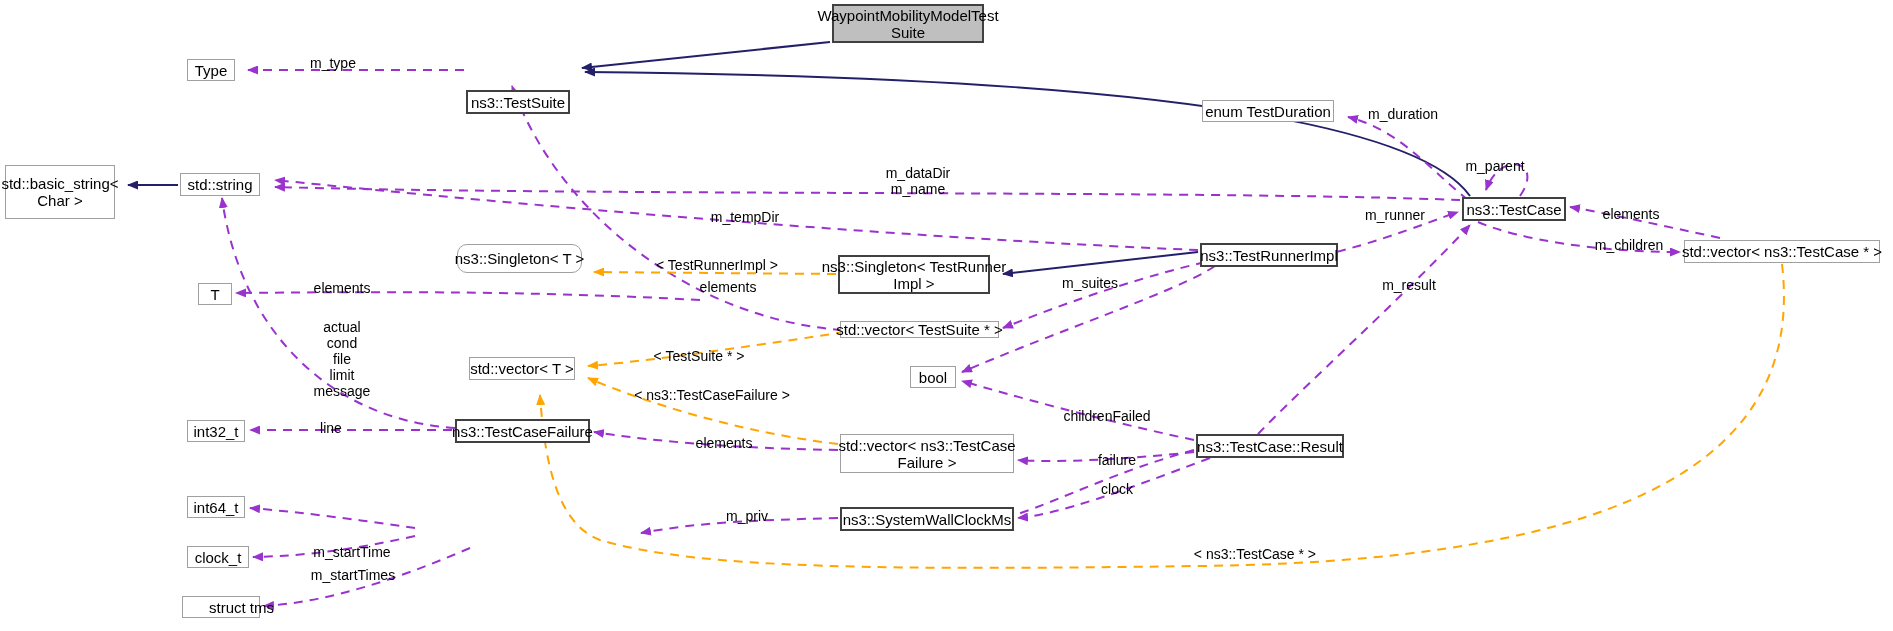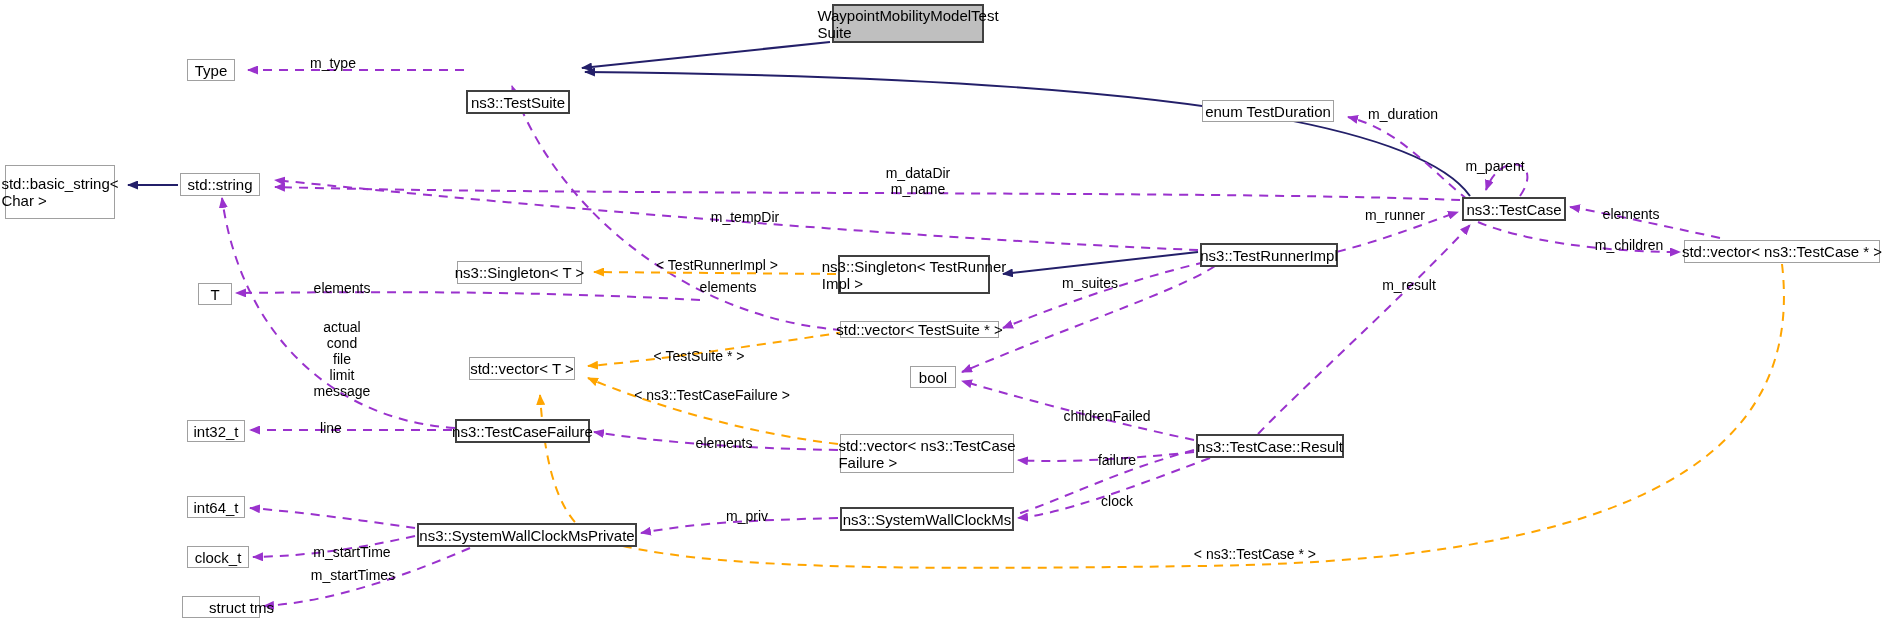--- a/index.html
+++ b/index.html
@@ -22,21 +22,21 @@
     width: 1893px;
     height: 631px;
     pointer-events: none;
   }
   .node {
     position: absolute;
     box-sizing: border-box;
     display: flex;
     align-items: center;
     justify-content: center;
-    text-align: left;
+    text-align: center;
     background: #ffffff;
     border: 1px solid #a0a0a0;
     color: #000000;
     font-size: 15px;
     line-height: 17px;
     white-space: pre;
     padding: 0 6px;
   }
   .node.thick {
     border: 2px solid #404040;
@@ -158,21 +158,21 @@
 
   <div class="node" style="left:5px;top:165px;width:110px;height:54px;">std::basic_string&lt;
 Char &gt;</div>
 
   <div class="node" style="left:180px;top:173px;width:80px;height:23px;">std::string</div>
 
   <div class="node thick" style="left:1462px;top:197px;width:104px;height:24px;">ns3::TestCase</div>
 
   <div class="node" style="left:1684px;top:240px;width:196px;height:23px;">std::vector&lt; ns3::TestCase * &gt;</div>
 
-  <div class="node" style="left:457px;top:261px;width:125px;height:23px;">ns3::Singleton&lt; T &gt;</div>
+  <div class="node" style="left:457px;top:244px;width:125px;height:29px;border-radius:10px;">ns3::Singleton&lt; T &gt;</div>
 
   <div class="node thick" style="left:838px;top:255px;width:152px;height:39px;">ns3::Singleton&lt; TestRunner
 Impl &gt;</div>
 
   <div class="node thick" style="left:1200px;top:243px;width:138px;height:24px;">ns3::TestRunnerImpl</div>
 
   <div class="node" style="left:198px;top:283px;width:34px;height:22px;">T</div>
 
   <div class="node" style="left:840px;top:321px;width:159px;height:17px;">std::vector&lt; TestSuite * &gt;</div>
 
@@ -184,21 +184,20 @@
 
   <div class="node thick" style="left:455px;top:419px;width:135px;height:24px;">ns3::TestCaseFailure</div>
 
   <div class="node" style="left:840px;top:434px;width:174px;height:39px;">std::vector&lt; ns3::TestCase
 Failure &gt;</div>
 
   <div class="node thick" style="left:1196px;top:434px;width:148px;height:24px;">ns3::TestCase::Result</div>
 
   <div class="node" style="left:187px;top:496px;width:58px;height:22px;">int64_t</div>
 
-  <div class="node thick" style="left:417px;top:523px;width:220px;height:24px;">ns3::SystemWallClockMsPrivate</div>
 
   <div class="node thick" style="left:840px;top:507px;width:174px;height:24px;">ns3::SystemWallClockMs</div>
 
   <div class="node" style="left:187px;top:546px;width:62px;height:22px;">clock_t</div>
 
   <div class="node" style="left:182px;top:596px;width:78px;height:22px;padding-left:47px;">struct tms</div>
 
   <div class="edge-label" style="left:288px;top:55px;width:90px;">m_type</div>
   <div class="edge-label" style="left:1348px;top:106px;width:110px;">m_duration</div>
   <div class="edge-label" style="left:1445px;top:158px;width:100px;">m_parent</div>
@@ -217,19 +216,19 @@
 cond
 file
 limit
 message</div>
   <div class="edge-label" style="left:634px;top:348px;width:130px;">&lt; TestSuite * &gt;</div>
   <div class="edge-label" style="left:614px;top:387px;width:196px;">&lt; ns3::TestCaseFailure &gt;</div>
   <div class="edge-label" style="left:1040px;top:408px;width:134px;">childrenFailed</div>
   <div class="edge-label" style="left:301px;top:420px;width:60px;">line</div>
   <div class="edge-label" style="left:677px;top:435px;width:94px;">elements</div>
   <div class="edge-label" style="left:1080px;top:452px;width:74px;">failure</div>
-  <div class="edge-label" style="left:1085px;top:481px;width:64px;margin-top:12px;">clock</div>
+  <div class="edge-label" style="left:1085px;top:481px;width:64px;">clock</div>
   <div class="edge-label" style="left:707px;top:508px;width:80px;">m_priv</div>
   <div class="edge-label" style="left:290px;top:544px;width:124px;">m_startTime</div>
   <div class="edge-label" style="left:288px;top:567px;width:130px;">m_startTimes</div>
   <div class="edge-label" style="left:1146px;top:546px;width:170px;text-align:right;">&lt; ns3::TestCase * &gt;</div>
 
 </div>
 
 </body></html>

